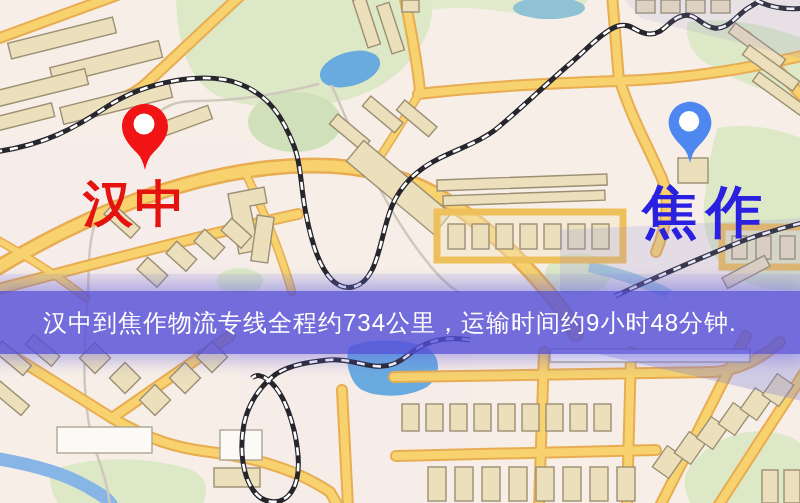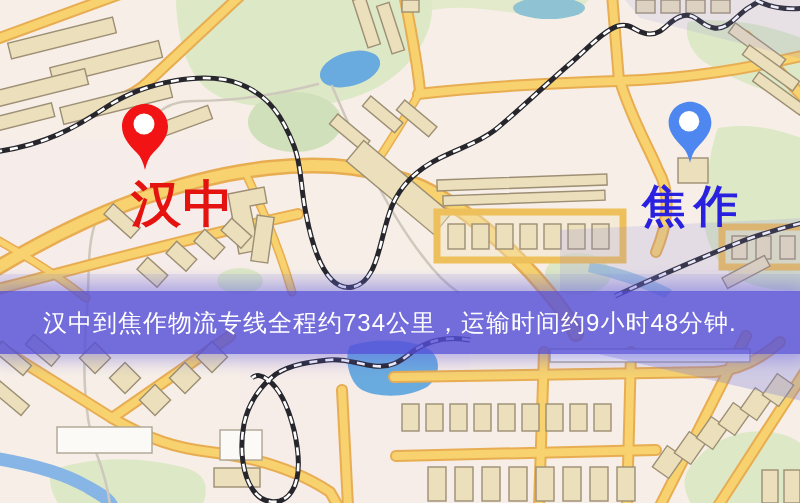--- a/index.html
+++ b/index.html
@@ -18,22 +18,22 @@
   .park2{fill:#cfe0ba;stroke:none;}
   .bld{fill:#ebdfbc;stroke:#9d8f74;stroke-width:1.4px;}
   .bldw{fill:#fbfaf6;stroke:#ada693;stroke-width:1.4px;}
   .compound{fill:rgba(240,228,190,0.45);stroke:#eec05c;stroke-width:7px;}
   .rw-base{fill:none;stroke:#26262c;stroke-width:5px;}
   .rw-dash{fill:none;stroke:#ffffff;stroke-width:2.6px;stroke-dasharray:8 8;}
   .water{fill:#6aabdf;}
 
   
   .place-label{position:absolute;font-weight:bold;line-height:1;white-space:nowrap;}
-  .place-label.origin{left:83px;top:179px;font-size:50px;color:#e41310;letter-spacing:2px;margin-left:48px;}
-  .place-label.dest{left:642px;top:184px;font-size:44px;color:#2a20e0;letter-spacing:8px;}
+  .place-label.origin{left:83px;top:179px;font-size:50px;color:#e41310;letter-spacing:2px;}
+  .place-label.dest{left:642px;top:184px;font-size:56px;color:#2a20e0;letter-spacing:8px;}
 
   
   .banner{position:absolute;left:0;top:291px;width:800px;height:63px;
           background:rgba(86,79,216,0.82);display:flex;align-items:center;
           box-shadow:0 0 16px 6px rgba(100,95,225,0.45);}
   .banner span{color:#ffffff;font-size:24px;padding-left:43px;letter-spacing:1px;white-space:nowrap;}
 </style>
 </head>
 <body>
 

